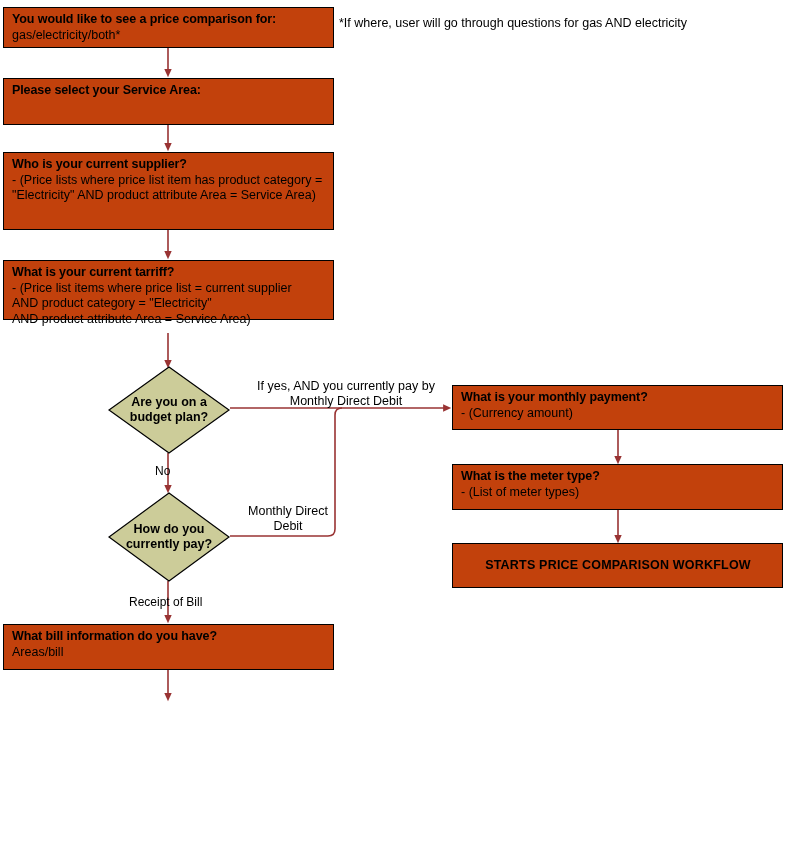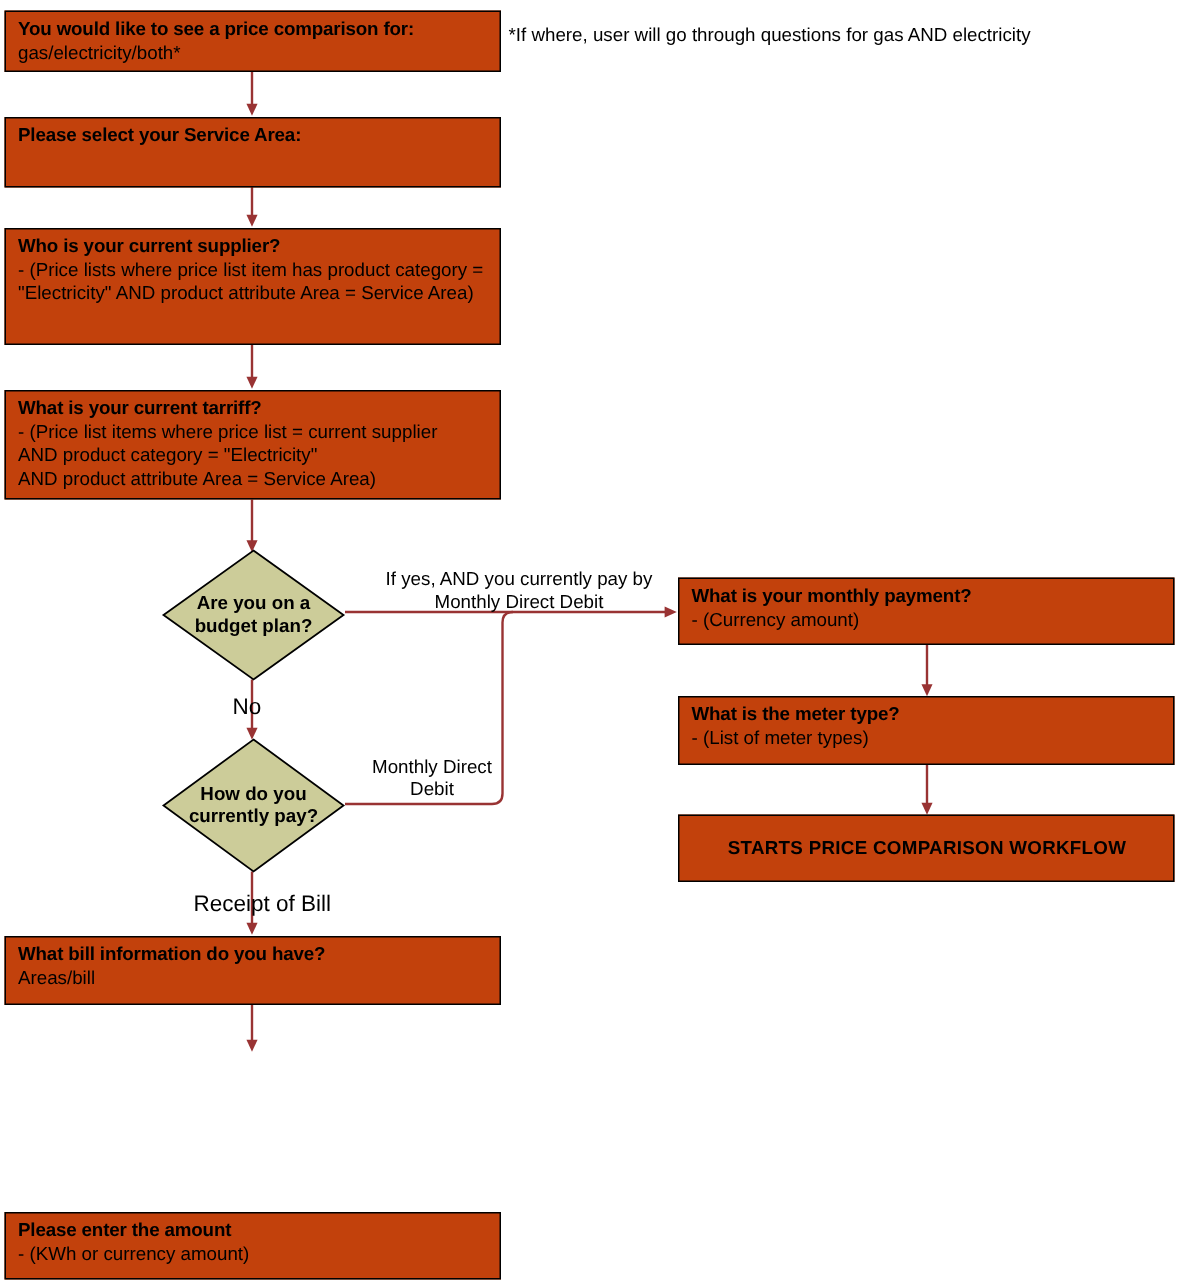--- a/index.html
+++ b/index.html
@@ -81,21 +81,21 @@
     white-space: pre-line;
   }
   .edgelabel {
     position: absolute;
     font-size: 12.5px;
     line-height: 15px;
     color: #000000;
     white-space: pre-line;
   }
   .edgelabel.small {
-    font-size: 15px;
+    font-size: 12px;
     line-height: 13px;
   }
   .note {
     position: absolute;
     font-size: 12.5px;
     line-height: 15px;
     color: #000000;
   }
 </style>
 </head>
@@ -144,21 +144,21 @@
 
   <div class="node" style="left:3px; top:78px; width:331px; height:47px;">
     <span class="ttl">Please select your Service Area:</span>
   </div>
 
   <div class="node" style="left:3px; top:152px; width:331px; height:78px;">
     <span class="ttl">Who is your current supplier?</span>
     <span class="sub">- (Price lists where price list item has product category = "Electricity" AND product attribute Area = Service Area)</span>
   </div>
 
-  <div class="node" style="left:3px; top:260px; width:331px; height:73px;">
+  <div class="node" style="left:3px; top:260px; width:331px; height:60px;">
     <span class="ttl">What is your current tarriff?</span>
     <span class="sub">- (Price list items where price list = current supplier
 AND product category = "Electricity"
 AND product attribute Area = Service Area)</span>
   </div>
 
   <div class="diamond" style="left:108px; top:366px; width:122px; height:88px;">
     <svg width="122" height="88" viewBox="0 0 122 88">
       <polygon points="61,1 121,44 61,87 1,44" fill="#cccc99" stroke="#000000" stroke-width="1.2"></polygon>
     </svg>
@@ -197,18 +197,14 @@
   <div class="node terminal" style="left:452px; top:543px; width:331px; height:45px;">
     <span class="ttl">STARTS PRICE COMPARISON WORKFLOW</span>
   </div>
 
   <div class="node" style="left:3px; top:624px; width:331px; height:46px;">
     <span class="ttl">What bill information do you have?</span>
     <span class="sub">Areas/bill</span>
   </div>
 
 
-  <div class="node" style="left:3px; top:808px; width:331px; height:45px;">
-    <span class="ttl">Please enter the amount</span>
-    <span class="sub">- (KWh or currency amount)</span>
-  </div>
 
 </div>
 
 </body></html>

